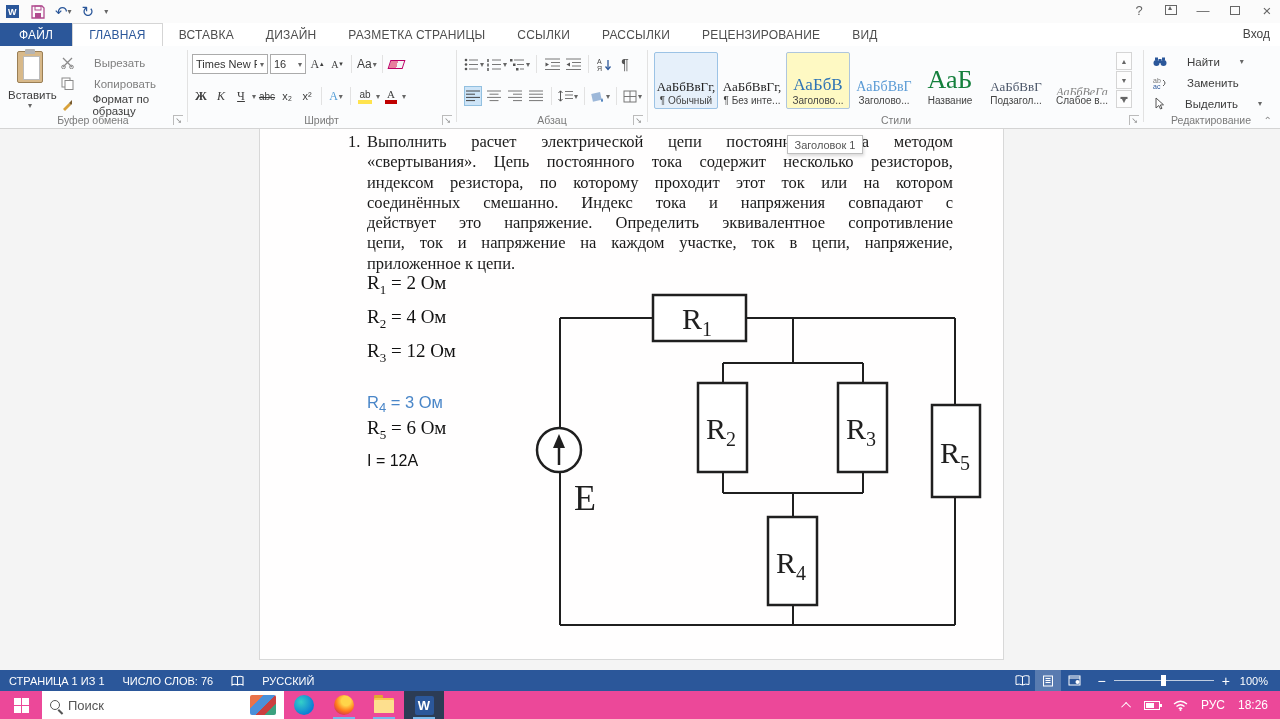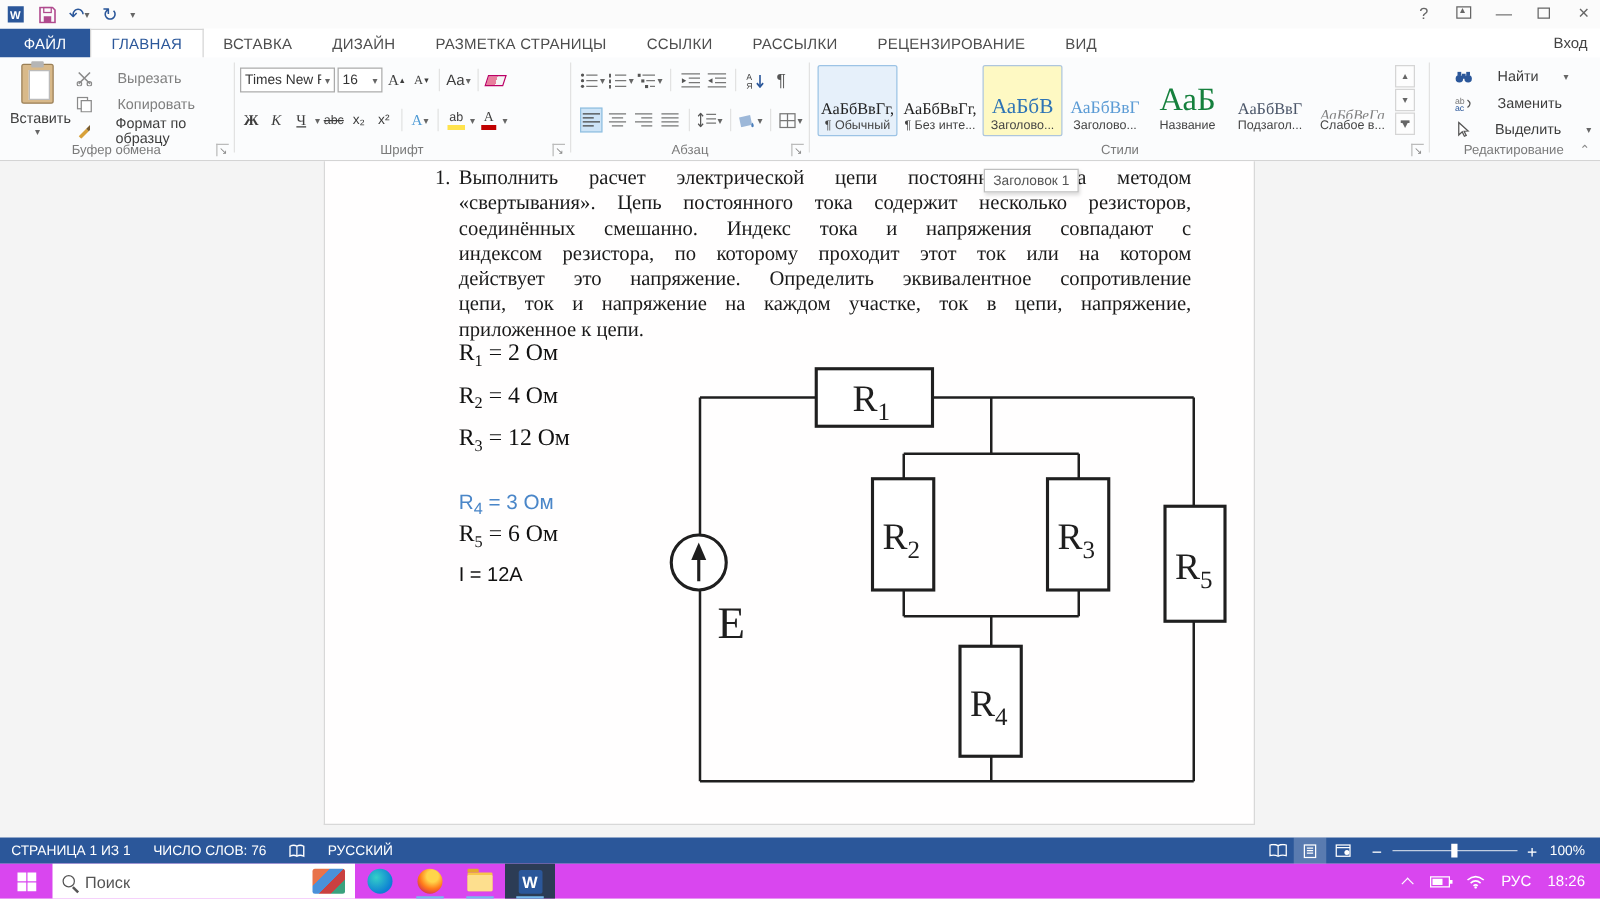--- a/index.html
+++ b/index.html
@@ -69,21 +69,21 @@
   .sbitem { padding:0 9px; display:flex; align-items:center; gap:4px; height:100%; }
   #sb-right { margin-left:auto; display:flex; align-items:center; height:100%; }
   .viewbtn { width:26px; height:100%; display:flex; align-items:center; justify-content:center; }
   .viewbtn.active { background:rgba(255,255,255,.22); }
   #zoomslider { display:flex; align-items:center; gap:8px; padding:0 10px; }
   #zoomtrack { width:100px; height:1px; background:rgba(255,255,255,.7); position:relative; }
   #zoomthumb { position:absolute; left:47px; top:-5px; width:5px; height:11px; background:#fff; }
   #zoomval { padding-right:12px; }
 
   
-  #taskbar { position:absolute; left:0; top:691px; width:1280px; height:28px; background:#d946ef; display:flex; align-items:stretch; color:#fff; }
+  #taskbar { position:absolute; left:0; top:691px; width:1280px; height:28px; background:#ec4899; display:flex; align-items:stretch; color:#fff; }
   #startbtn { width:42px; display:flex; align-items:center; justify-content:center; }
   .winlogo { display:grid; grid-template-columns:7px 7px; grid-template-rows:7px 7px; gap:1px; }
   .winlogo i { background:#fff; }
   #searchbox { width:242px; background:#fff; display:flex; align-items:center; gap:8px; padding:0 8px; color:#555; font-size:13px; }
   .magnifier { width:10px; height:10px; border:1.5px solid #555; border-radius:50%; position:relative; flex:none; }
   .magnifier:after { content:""; position:absolute; left:8px; top:8px; width:6px; height:1.5px; background:#555; transform:rotate(45deg); transform-origin:0 0; }
   #widgeticon { width:26px; height:20px; margin-left:auto; border-radius:2px; background:linear-gradient(135deg,#e8734a 0 30%,#4a90d9 30% 55%,#c94040 55% 75%,#3aa17e 75% 100%); }
   .tbslot { width:40px; display:flex; align-items:center; justify-content:center; position:relative; }
   .tbslot.running:after { content:""; position:absolute; bottom:0; left:9px; right:9px; height:2px; background:#76b9ed; }
   .tbslot.active { background:#2c3c55; }
@@ -384,21 +384,21 @@
         <span class="galbtn">▼</span>
         <span class="galbtn" style="flex-direction:column; line-height:4px;">▬<br>▼</span>
       </div>
     </div>
     <div class="glabel">Стили</div>
     <div class="dlaunch">↘</div>
   </div>
   <div class="rgsep" style="left:1143px;"></div>
 
   <div class="rgroup" style="left:1146px; width:130px;">
-    <div class="abs" style="left:15px; top:5px;">
+    <div class="abs" style="left:4px; top:5px;">
       <div class="smallbtn en">
         <svg width="14" height="11">
             <circle cx="3.5" cy="7" r="3" fill="#2b579a"></circle>
             <circle cx="10.5" cy="7" r="3" fill="#2b579a"></circle>
             <rect x="5.5" y="3" width="3" height="4" fill="#2b579a"></rect>
             <rect x="2" y="1.5" width="3" height="3" fill="#2b579a"></rect>
             <rect x="9" y="1.5" width="3" height="3" fill="#2b579a"></rect>
           </svg>
         <span>Найти</span>
           <span class="dd">▾</span>
@@ -425,22 +425,22 @@
 </div>
 
 <div id="style-tooltip">Заголовок 1</div>
 
 <div id="docarea">
   <div id="page">
     <div id="list-num">1.</div>
     <div id="para">
       <div class="jline">Выполнить расчет электрической цепи постоянного тока методом</div>
       <div class="jline">«свертывания». Цепь постоянного тока содержит несколько резисторов,</div>
+      <div class="jline">индексом резистора, по которому проходит этот ток или на котором</div>
       <div class="jline">соединённых смешанно. Индекс тока и напряжения совпадают с</div>
-      <div class="jline">индексом резистора, по которому проходит этот ток или на котором</div>
       <div class="jline">действует это напряжение. Определить эквивалентное сопротивление</div>
       <div class="jline">цепи, ток и напряжение на каждом участке, ток в цепи, напряжение,</div>
       <div class="lastline">приложенное к цепи.</div>
     </div>
 
     <div class="valrow" style="top:143px;"><span>R</span><sub>1</sub><span> = 2 Ом</span></div>
     <div class="valrow" style="top:177px;"><span>R</span><sub>2</sub><span> = 4 Ом</span></div>
     <div class="valrow" style="top:211px;"><span>R</span><sub>3</sub><span> = 12 Ом</span></div>
     <div class="valrow val-blue" style="top:264px;"><span>R</span><sub>4</sub><span> = 3 Ом</span></div>
     <div class="valrow" style="top:288px;"><span>R</span><sub>5</sub><span> = 6 Ом</span></div>

